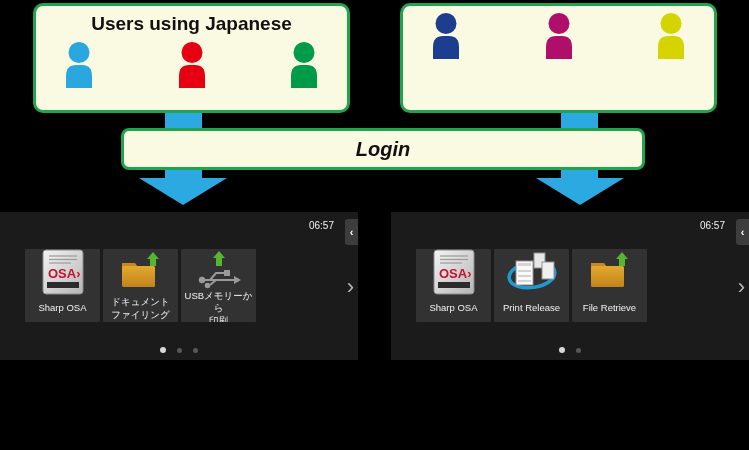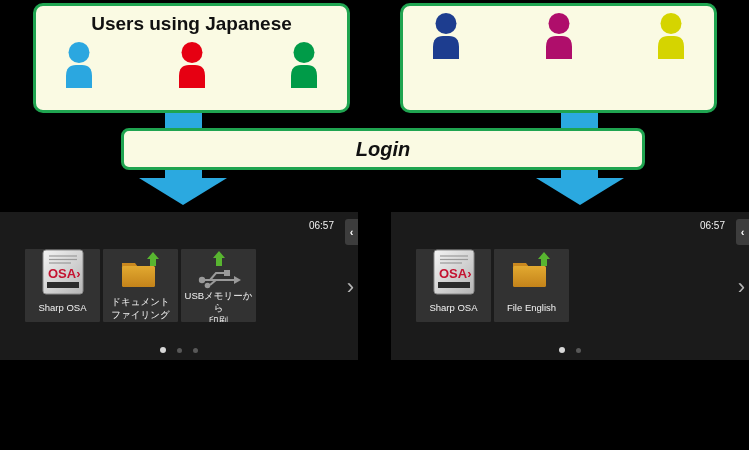--- a/index.html
+++ b/index.html
@@ -216,31 +216,50 @@
             </g>
             <text x="6" y="29" font-size="13" font-weight="bold" fill="#C41230" font-family="Liberation Sans, sans-serif">OSA›</text>
             <rect x="5" y="33" width="32" height="6" fill="#2B2B2B"></rect>
           </svg>
         </div>
         <div class="lbl-zone">
             <span class="lbl">Sharp OSA</span>
           </div>
       </div>
 
+      <div class="tile">
+        <div class="ic">
+          <svg width="52" height="42" viewBox="0 0 52 42">
+            <ellipse cx="26" cy="24" rx="23" ry="12.5" fill="none" stroke="#1D9AD6" stroke-width="3.5" transform="rotate(-8 26 24)"></ellipse>
+            <rect x="28" y="2" width="11" height="15" fill="#E8E8E8" stroke="#8F8F8F"></rect>
+            <rect x="36" y="11" width="12" height="17" fill="#F0F0F0" stroke="#8F8F8F"></rect>
+            <rect x="10" y="10" width="17" height="24" fill="#FAFAFA" stroke="#909090"></rect>
+            <rect x="12" y="12" width="13" height="3" fill="#D5D5D5"></rect>
+            <g stroke="#ABABAB" stroke-width="1">
+              <line x1="12" y1="20" x2="25" y2="20"></line>
+                <line x1="12" y1="25" x2="25" y2="25"></line>
+              <line x1="12" y1="30" x2="25" y2="30"></line>
+            </g>
+          </svg>
+        </div>
+        <div class="lbl-zone">
+            <span class="lbl">Print Release</span>
+          </div>
+      </div>
 
       <div class="tile">
         <div class="ic">
           <svg width="44" height="40" viewBox="0 0 44 40">
             <path d="M3 11 h13 l3 4 h-16 z" fill="#C9881F"></path>
             <rect x="3" y="14" width="33" height="21" rx="1.5" fill="url(#gFold)"></rect>
             <path d="M34 0 L40 7 H37 V14 H31 V7 H28 Z" fill="#58B530"></path>
           </svg>
         </div>
         <div class="lbl-zone">
-            <span class="lbl">File English</span>
+            <span class="lbl">File Retrieve</span>
           </div>
       </div>
 
     </div>
 
     <div class="next-chevron">
       <span>›</span>
     </div>
 
     <div class="dots">

